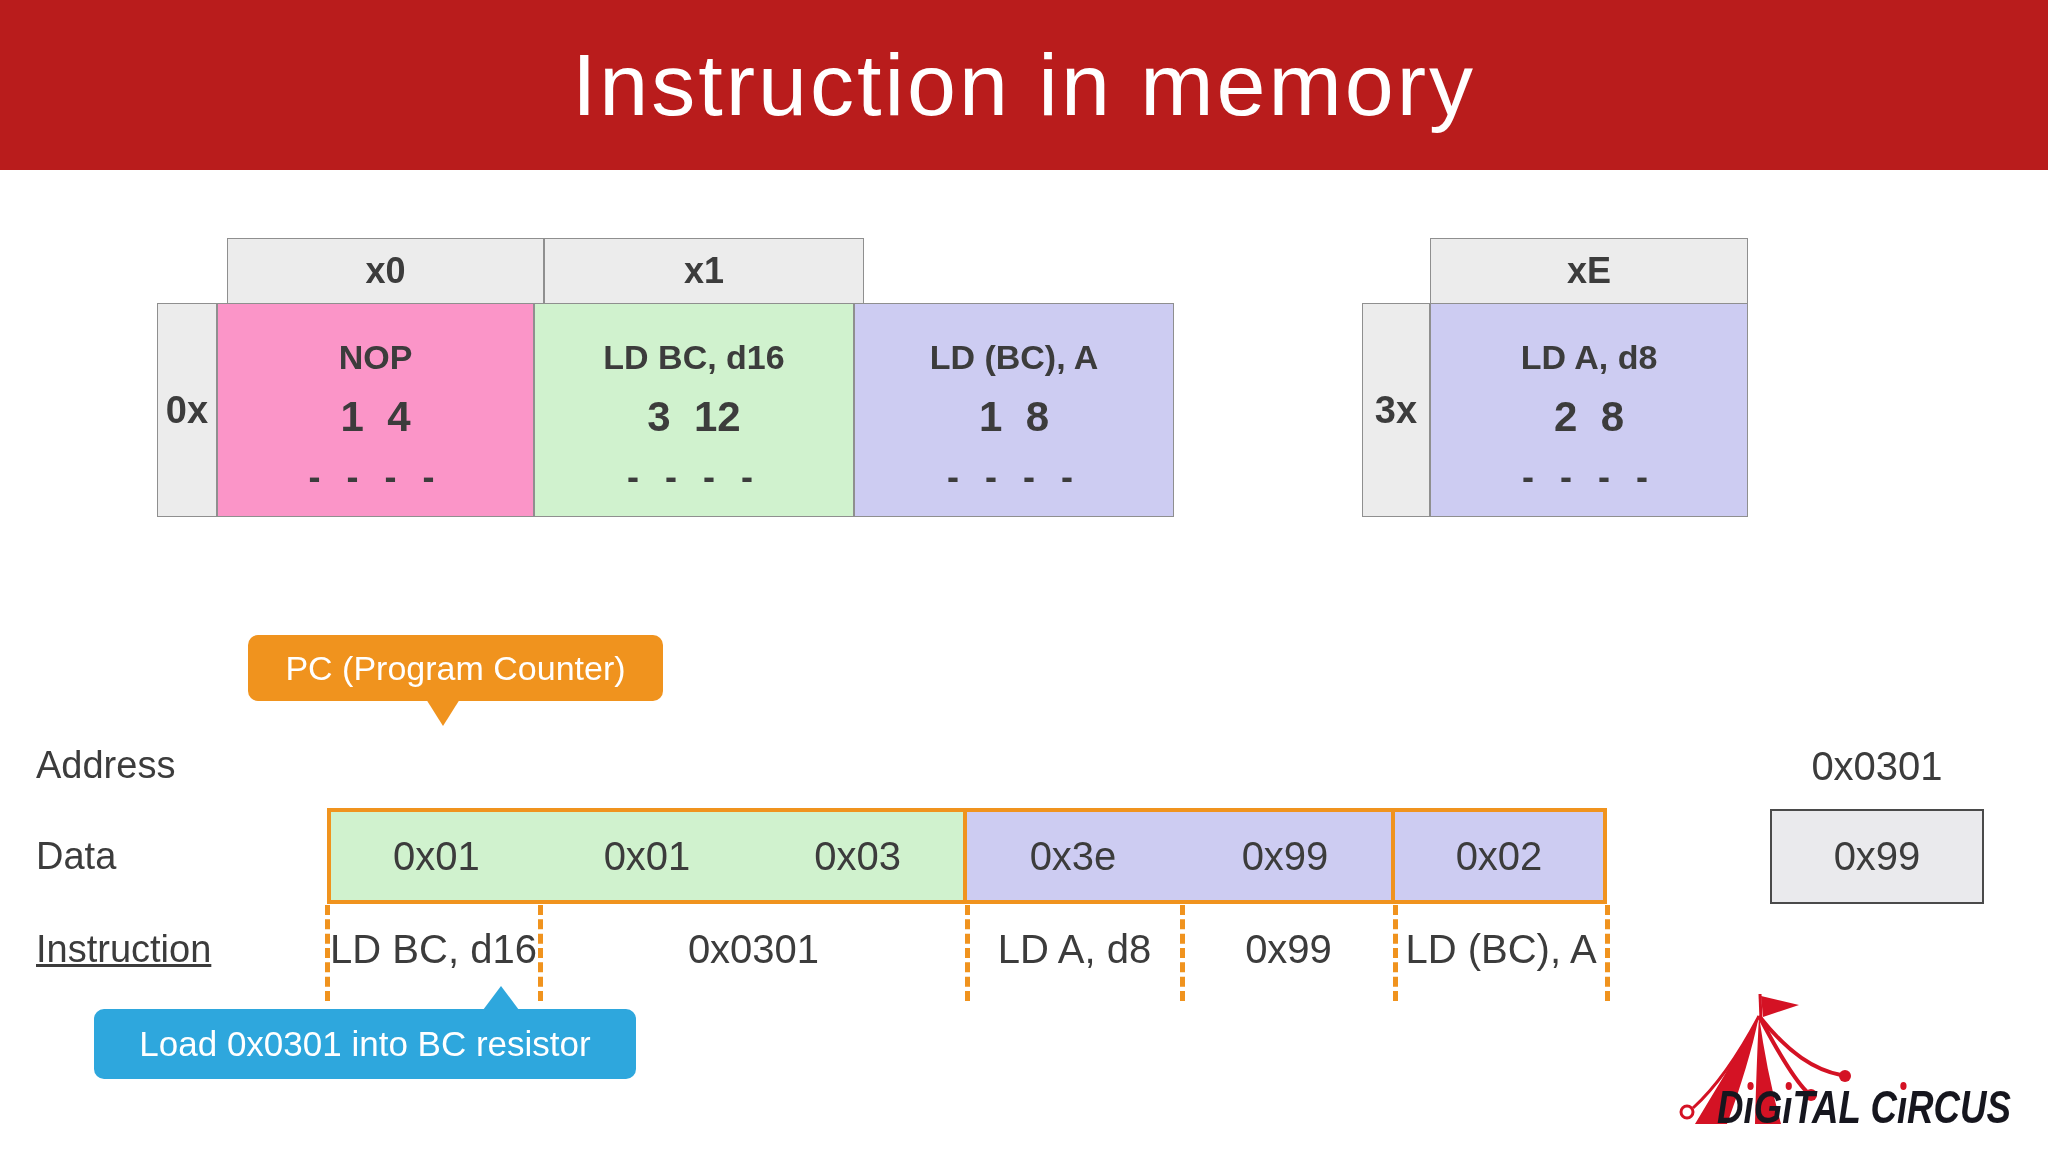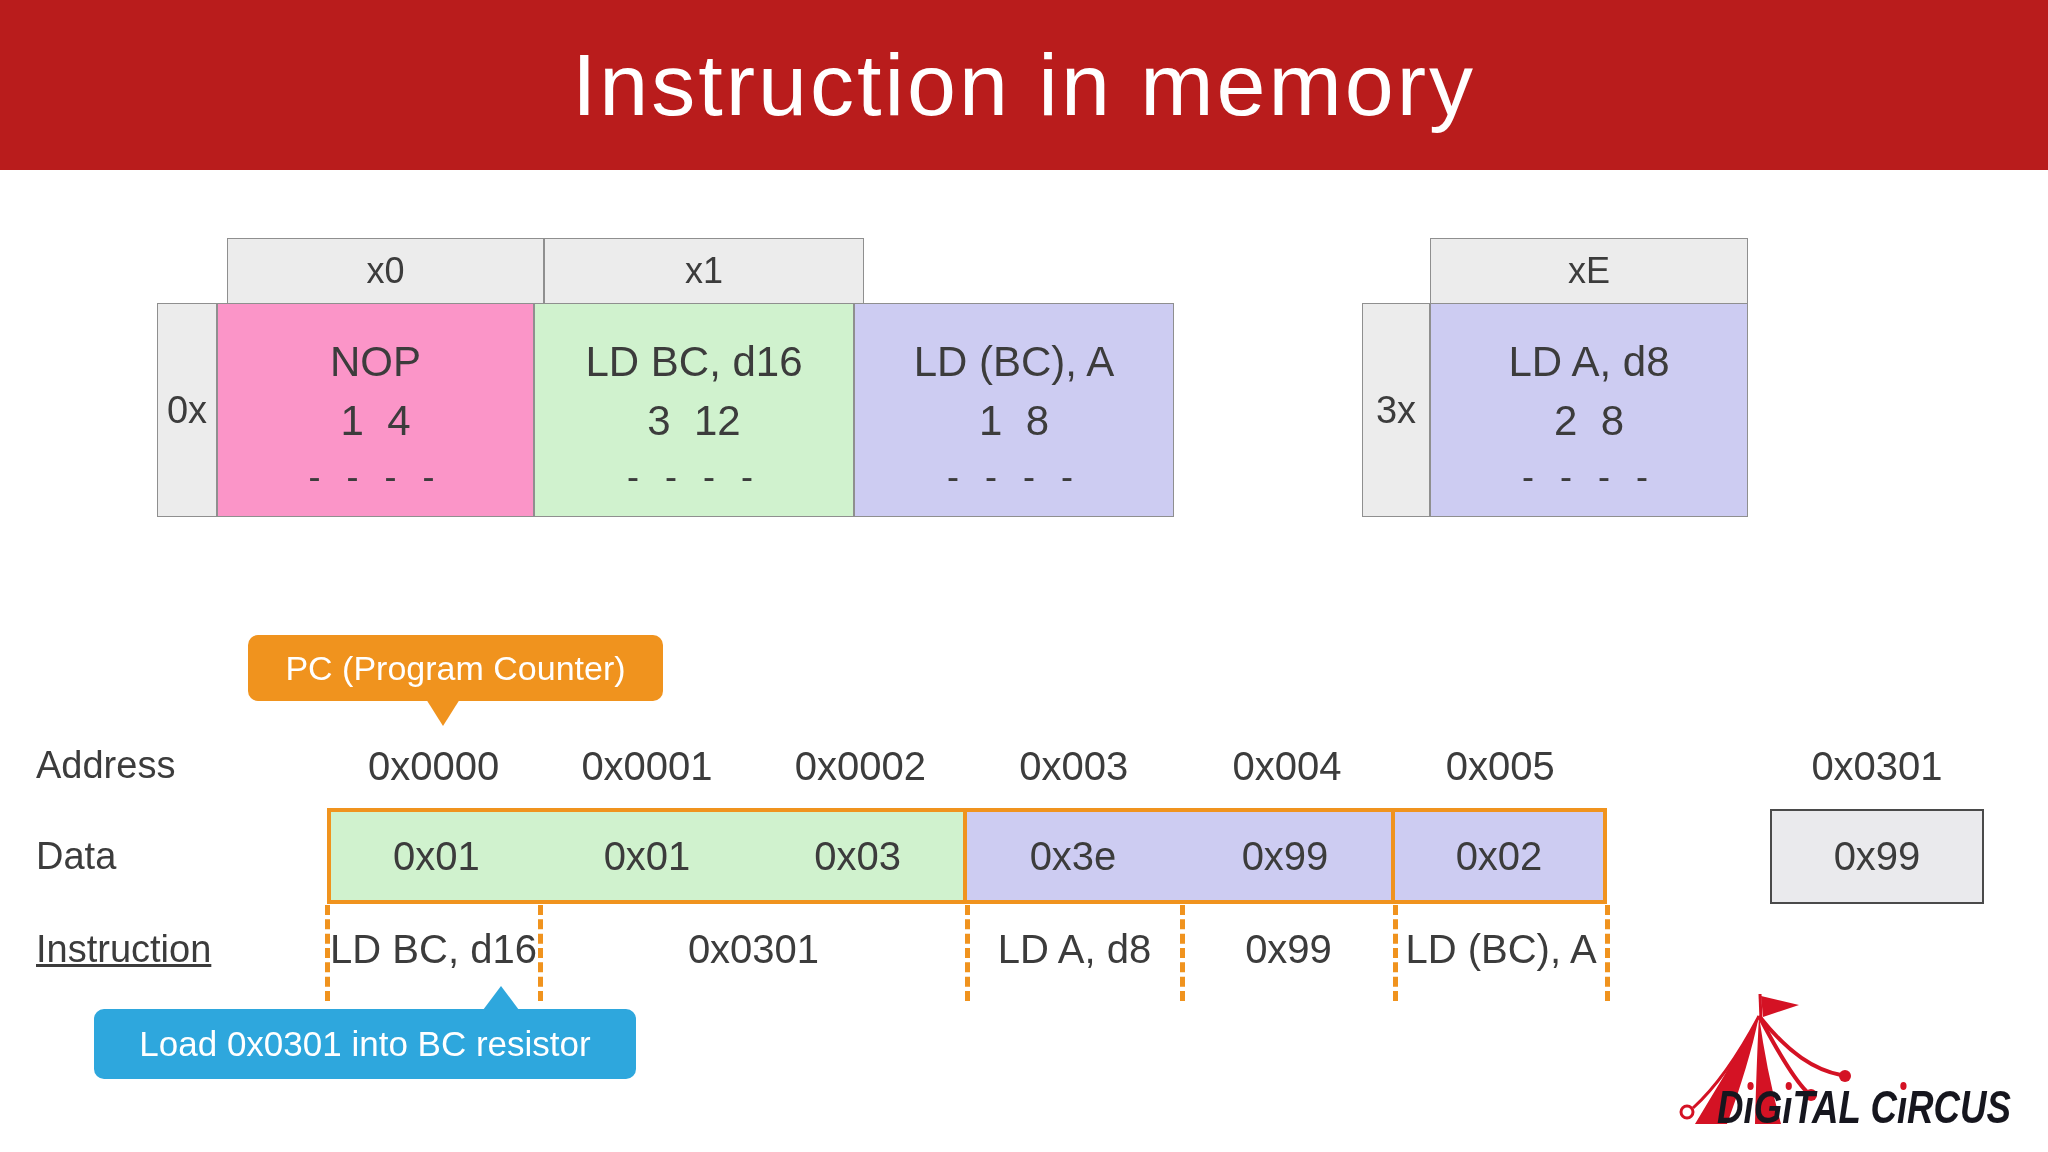--- a/index.html
+++ b/index.html
@@ -11,39 +11,39 @@
   
   .titlebar {
     position:absolute; left:0; top:0; width:2048px; height:170px;
     background:#b91c1c; display:flex; align-items:center; justify-content:center;
   }
   .titlebar h1 {
     margin:0; font-size:88px; font-weight:300; letter-spacing:3px; color:#ffffff;
   }
 
   
-  .optable { position:absolute; }
+  .optable { position:absolute;font-weight:bold; }
   .oprow { display:flex; }
   .opcorner { border:none; }
   .ophead {
     height:66px; background:#ececec; border:1px solid #8f8f8f;
     display:flex; align-items:center; justify-content:center;
     font-size:36px; box-sizing:border-box;
   }
   .oplabel {
     background:#ececec; border:1px solid #8f8f8f;
     display:flex; align-items:center; justify-content:center;
     font-size:38px; box-sizing:border-box;
   }
   .opcell {
     height:214px; box-sizing:border-box; border:1px solid #8f8f8f;
     display:flex; flex-direction:column; justify-content:space-between;
     align-items:center; padding:34px 0 18px; text-align:center;
   }
-  .opcell .mn { font-size:42px; }
+  .opcell .mn { font-size:34px; }
   .opcell .bc { font-size:42px; white-space:pre; }
   .opcell .fl { font-size:36px; letter-spacing:8px; }
   .bg-pink   { background:#fb95c8; }
   .bg-green  { background:#d0f2ce; }
   .bg-purple { background:#cdccf2; }
 
   
   .callout {
     position:absolute; border-radius:10px; color:#ffffff;
     display:flex; align-items:center; justify-content:center; white-space:nowrap;
@@ -155,28 +155,20 @@
       </div>
     </div>
   </div>
 
   <div class="callout orange" style="left:248px; top:635px; width:415px; height:66px;">
     <span>PC (Program Counter)</span>
     <div class="tail-down"></div>
   </div>
 
   <div class="rowlabel" style="top:744px;">Address</div>
-  <div class="addr-row">
-    <div class="mcell">0x0000</div>
-    <div class="mcell">0x0001</div>
-    <div class="mcell">0x0002</div>
-    <div class="mcell">0x003</div>
-    <div class="mcell">0x004</div>
-    <div class="mcell">0x005</div>
-  </div>
   <div class="far-addr">0x0301</div>
 
   <div class="rowlabel" style="top:835px;">Data</div>
   <div class="datarow">
     <div class="databox bg-green" style="width:640px">
       <div class="mcell">0x01</div>
       <div class="mcell">0x01</div>
       <div class="mcell">0x03</div>
     </div>
     <div class="databox bg-purple" style="width:432px">

